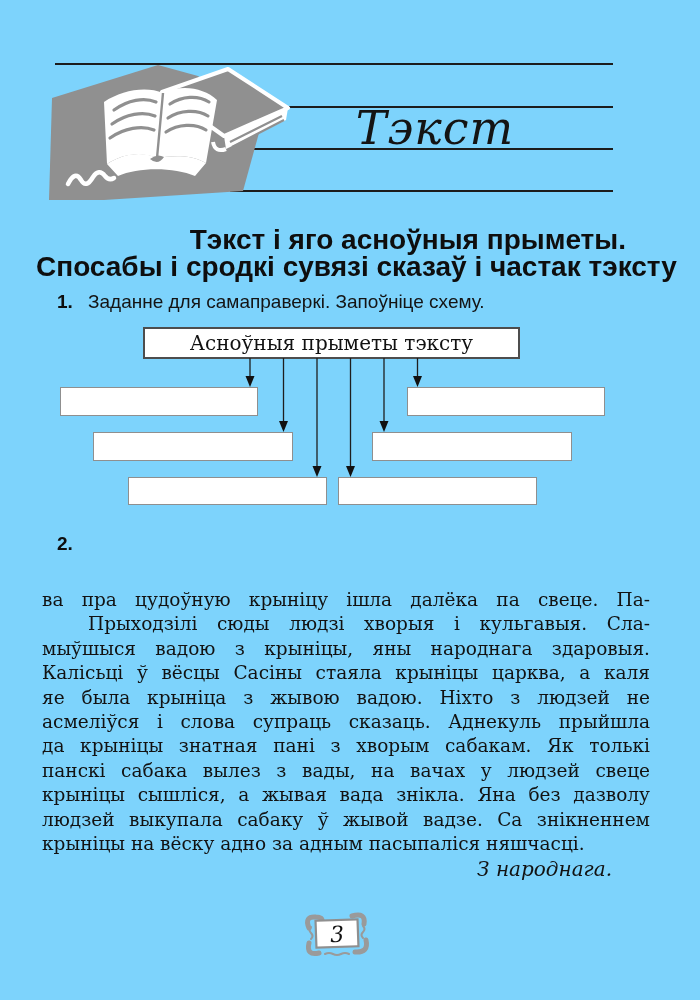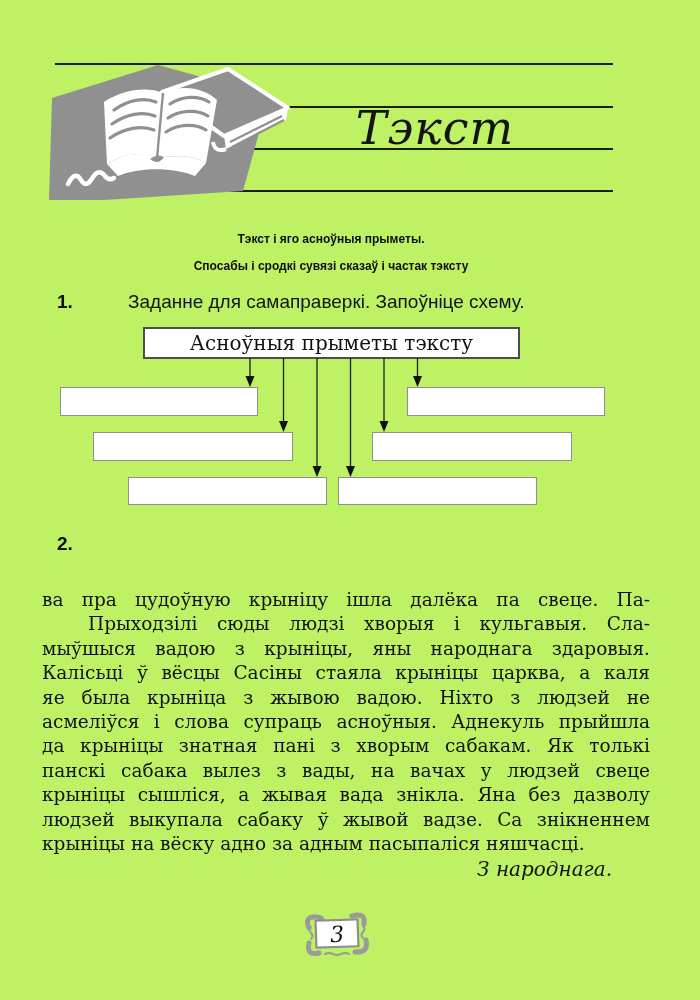--- a/index.html
+++ b/index.html
@@ -1,45 +1,45 @@
 <!DOCTYPE html>
 <html><head>
 <meta charset="utf-8">
 <style>
   html,body { margin:0; padding:0; background:#e8e8e8; }
   .page {
     position:relative; width:700px; height:1000px; margin:0 auto;
-    background:#bef264; overflow:hidden; color:#121212;
+    background:#7dd3fc; overflow:hidden; color:#121212;
     font-family:"Liberation Sans", sans-serif;
   }
   .abs { position:absolute; }
 
   
   .hline { position:absolute; height:2px; background:#1c1c1c; }
 
   
   .topic {
     position:absolute; left:340px; top:104px; width:190px; height:50px;
     text-align:center; font-family:"DejaVu Serif", serif; font-style:italic;
     font-size:46px; line-height:48px; color:#141414; letter-spacing:1px;
   }
 
   
   .title {
-    position:absolute; left:36px; top:226px; width:590px; text-align:center;
-    font-weight:bold; font-size:12px; line-height:27px; white-space:nowrap;
+    position:absolute; left:36px; top:226px; width:590px; text-align:right;
+    font-weight:bold; font-size:28px; line-height:27px; white-space:nowrap;
     color:#0e0e0e;
   }
 
   .exnum {
     position:absolute; font-weight:bold; font-size:19px; line-height:24px;
     color:#0e0e0e;
   }
   .exinstr {
-    position:absolute; font-size:19px; line-height:24px; color:#141414;margin-left:40px;
+    position:absolute; font-size:19px; line-height:24px; color:#141414;
   }
   .jline { text-align:justify; text-align-last:justify; }
 
   
   .rootbox {
     position:absolute; left:143px; top:327px; width:377px; height:32px;
     border:2px solid #4d4d4d; box-sizing:border-box; background:#fff;
     display:flex; align-items:center; justify-content:center;
     font-family:"DejaVu Serif", serif; font-size:20px; color:#111;text-align:center;
   }
@@ -139,21 +139,21 @@
   <div class="ebox" style="left:338px; top:477px; width:199px; height:28px;"></div>
 
   <div class="exnum" style="left:57px; top:532px;">2.</div>
 
   <div class="passage">
     <div class="ln">ва пра цудоўную крыніцу ішла далёка па свеце. Па-</div>
     <div class="ln first">Прыходзілі сюды людзі хворыя і кульгавыя. Сла-</div>
     <div class="ln">мыўшыся вадою з крыніцы, яны народнага здаровыя.</div>
     <div class="ln">Калісьці ў вёсцы Сасіны стаяла крыніцы царква, а каля</div>
     <div class="ln">яе была крыніца з жывою вадою. Ніхто з людзей не</div>
-    <div class="ln">асмеліўся і слова супраць асноўныя. Аднекуль прыйшла</div>
+    <div class="ln">асмеліўся і слова супраць сказаць. Аднекуль прыйшла</div>
     <div class="ln">да крыніцы знатная пані з хворым сабакам. Як толькі</div>
     <div class="ln">панскі сабака вылез з вады, на вачах у людзей свеце</div>
     <div class="ln">крыніцы сышліся, а жывая вада знікла. Яна без дазволу</div>
     <div class="ln">людзей выкупала сабаку ў жывой вадзе. Са знікненнем</div>
     <div class="ln last">крыніцы на вёску адно за адным пасыпаліся няшчасці.</div>
   </div>
 
   <div class="attribution">З народнага.</div>
 
   <svg class="abs" style="left:301px; top:909px;" width="72" height="50" viewBox="0 0 72 50">

